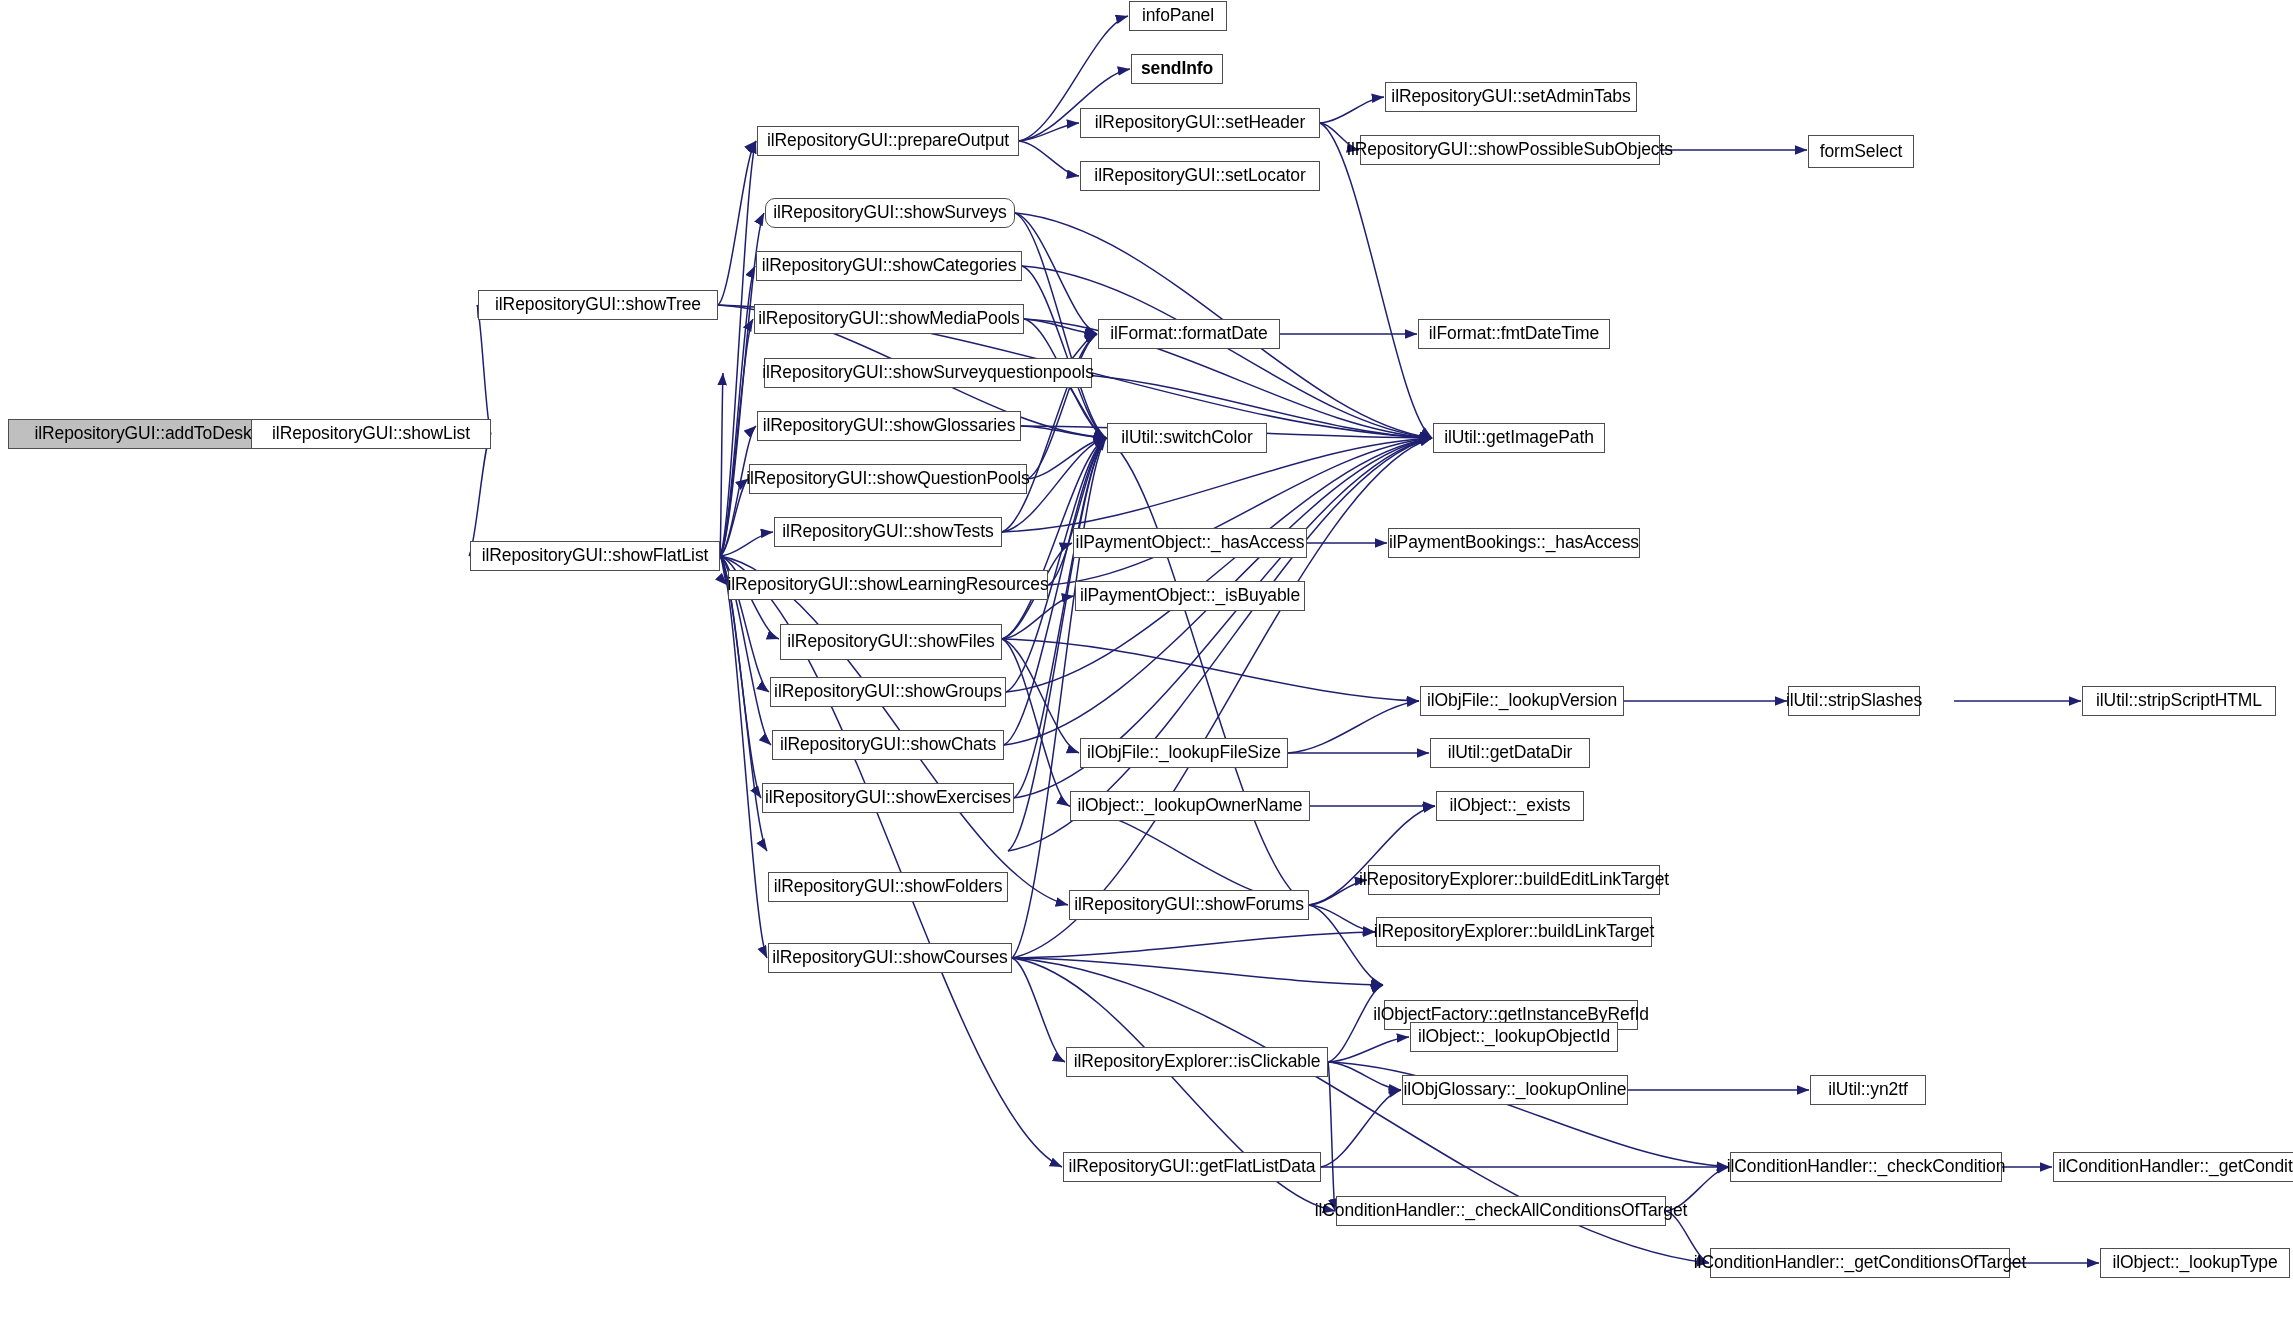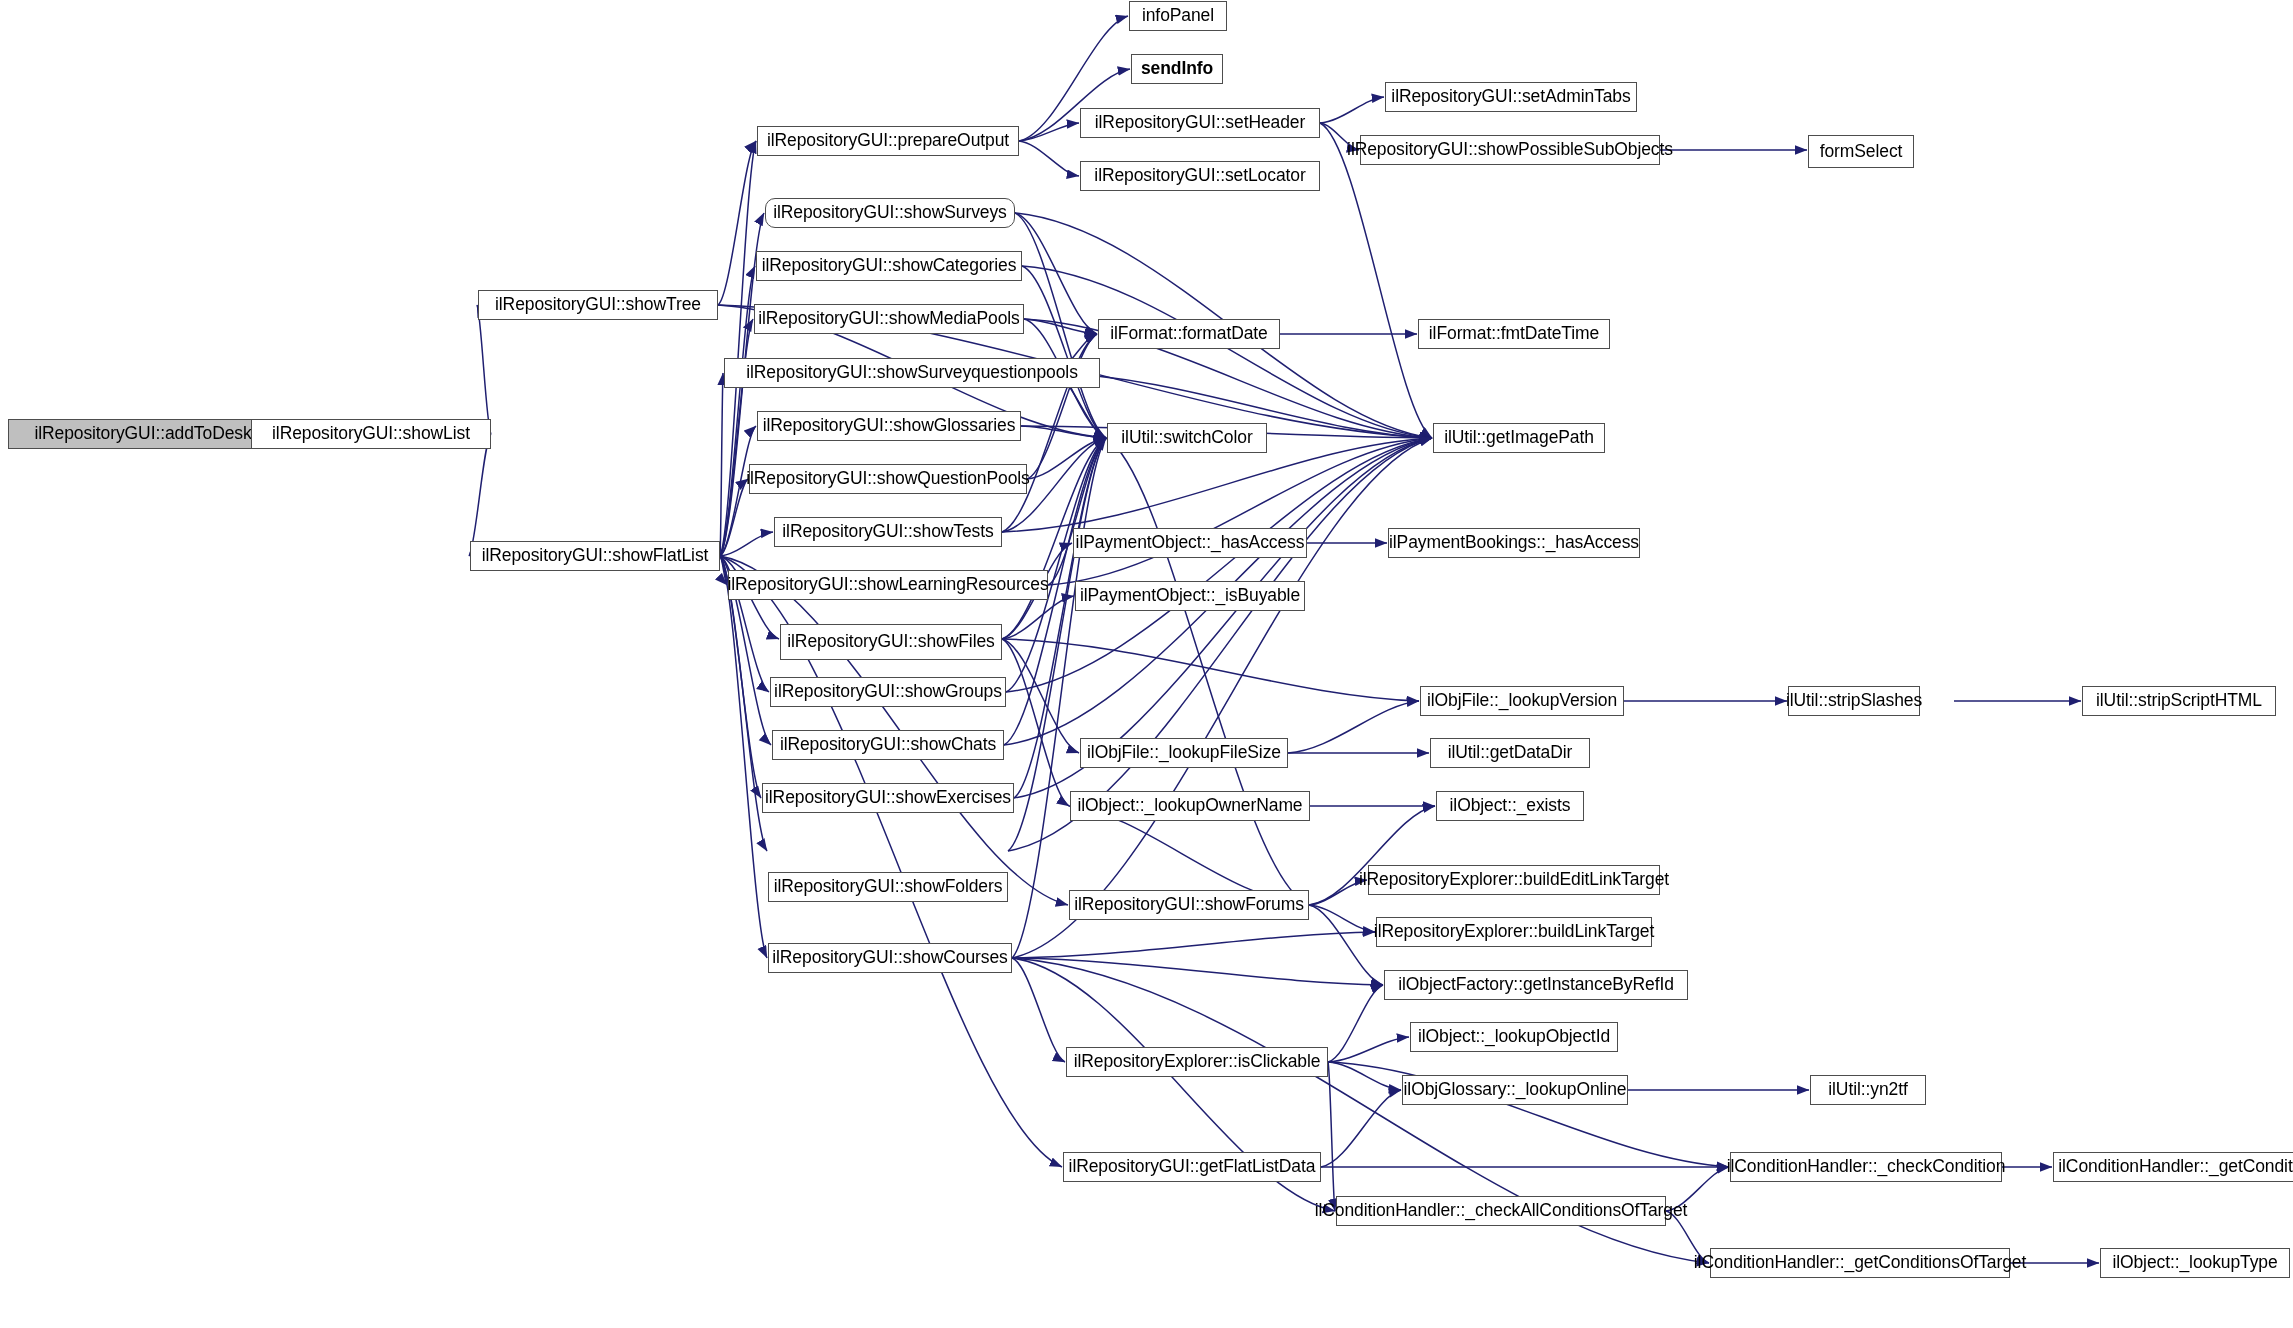--- a/index.html
+++ b/index.html
@@ -160,21 +160,21 @@
       </div>
       <div class="node" style="left: 765px; top: 198px; width: 250px; height: 30px; border-radius: 10px;">
         <span>ilRepositoryGUI::showSurveys</span>
       </div>
       <div class="node" style="left: 756px; top: 251px; width: 266px; height: 30px;">
         <span>ilRepositoryGUI::showCategories</span>
       </div>
       <div class="node" style="left: 754px; top: 304px; width: 270px; height: 30px;">
         <span>ilRepositoryGUI::showMediaPools</span>
       </div>
-      <div class="node" style="left: 724px; top: 358px; width: 376px; height: 30px;">
+      <div class="node" style="left: 764px; top: 358px; width: 328px; height: 30px;">
         <span>ilRepositoryGUI::showSurveyquestionpools</span>
       </div>
       <div class="node" style="left: 757px; top: 411px; width: 264px; height: 30px;">
         <span>ilRepositoryGUI::showGlossaries</span>
       </div>
       <div class="node" style="left: 749px; top: 464px; width: 278px; height: 30px;">
         <span>ilRepositoryGUI::showQuestionPools</span>
       </div>
       <div class="node" style="left: 774px; top: 517px; width: 228px; height: 30px;">
         <span>ilRepositoryGUI::showTests</span>
@@ -271,21 +271,21 @@
       </div>
       <div class="node" style="left: 1436px; top: 791px; width: 148px; height: 30px;">
         <span>ilObject::_exists</span>
       </div>
       <div class="node" style="left: 1368px; top: 865px; width: 292px; height: 30px;">
         <span>ilRepositoryExplorer::buildEditLinkTarget</span>
       </div>
       <div class="node" style="left: 1376px; top: 917px; width: 276px; height: 30px;">
         <span>ilRepositoryExplorer::buildLinkTarget</span>
       </div>
-      <div class="node" style="left: 1384px; top: 970px; width: 304px; height: 30px;">
+      <div class="node" style="left: 1384px; top: 1000px; width: 254px; height: 30px;">
         <span>ilObjectFactory::getInstanceByRefId</span>
       </div>
       <div class="node" style="left: 1410px; top: 1022px; width: 208px; height: 30px;">
         <span>ilObject::_lookupObjectId</span>
       </div>
       <div class="node" style="left: 1402px; top: 1075px; width: 226px; height: 30px;">
         <span>ilObjGlossary::_lookupOnline</span>
       </div>
       <div class="node" style="left: 1810px; top: 1075px; width: 116px; height: 30px;">
         <span>ilUtil::yn2tf</span>

